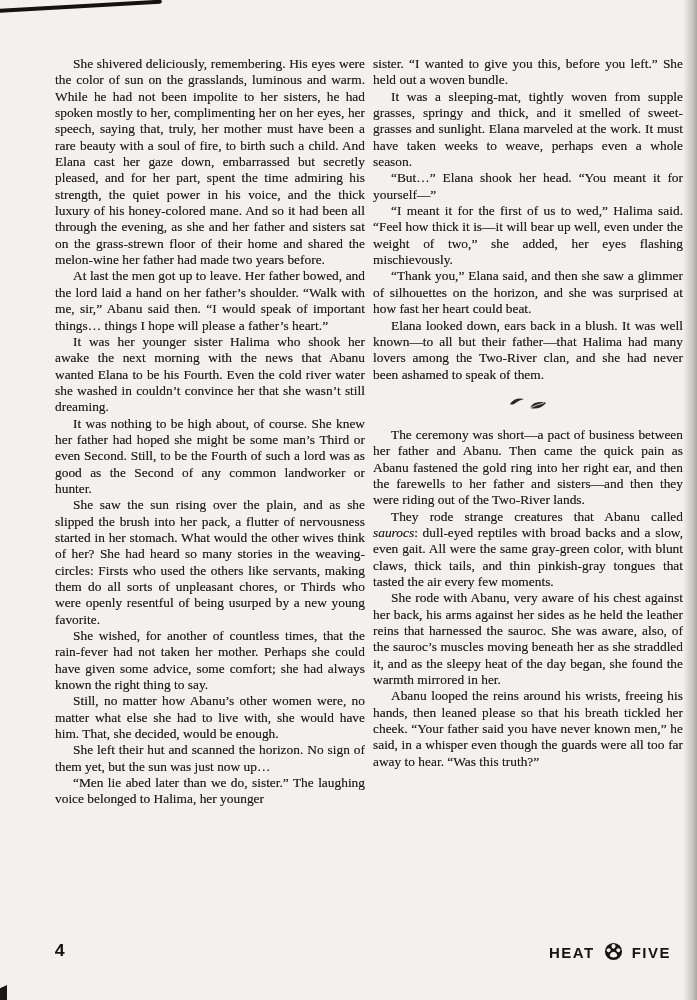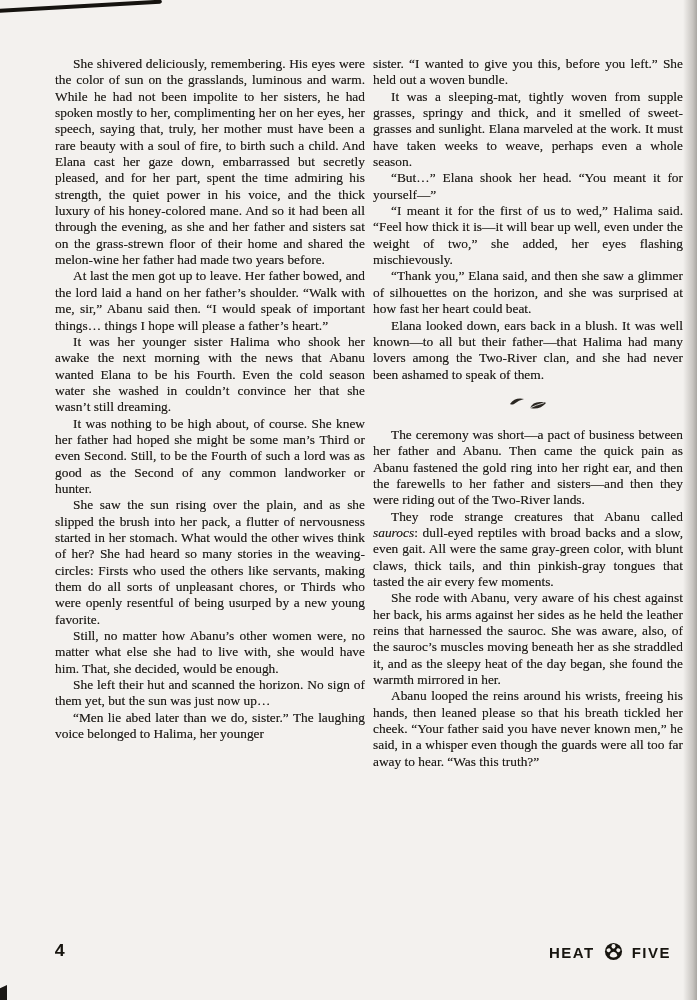--- a/index.html
+++ b/index.html
@@ -85,23 +85,24 @@
 <body>
 
 <div class="artifact-top"></div>
 <div class="artifact-right"></div>
 <div class="artifact-bottom-left"></div>
 
 <div class="text-area">
   <div class="column">
       <p class="indent"><span>She shivered deliciously, remembering. His eyes were the color of sun on the grasslands, luminous and warm. While he had not been impolite to her sisters, he had spoken mostly to her, complimenting her on her eyes, her speech, saying that, truly, her mother must have been a rare beauty with a soul of fire, to birth such a child. And Elana cast her gaze down, embarrassed but secretly pleased, and for her part, spent the time admiring his strength, the quiet power in his voice, and the thick luxury of his honey-colored mane. And so it had been all through the evening, as she and her father and sisters sat on the grass-strewn floor of their home and shared the melon-wine her father had made two years before.</span></p>
       <p class="indent"><span>At last the men got up to leave. Her father bowed, and the lord laid a hand on her father’s shoulder. “Walk with me, sir,” Abanu said then. “I would speak of important things… things I hope will please a father’s heart.”</span></p>
-      <p class="indent"><span>It was her younger sister Halima who shook her awake the next morning with the news that Abanu wanted Elana to be his Fourth. Even the cold season water she washed in couldn’t convince her that she wasn’t still dreaming.</span></p>
+      <p class="indent"><span>It was her younger sister Halima who shook her awake the next morning with the news that Abanu wanted Elana to be his Fourth. Even the cold river water she washed in couldn’t convince her that she wasn’t still dreaming.</span></p>
       <p class="indent"><span>It was nothing to be high about, of course. She knew her father had hoped she might be some man’s Third or even Second. Still, to be the Fourth of such a lord was as good as the Second of any common landworker or hunter.</span></p>
       <p class="indent"><span>She saw the sun rising over the plain, and as she slipped the brush into her pack, a flutter of nervousness started in her stomach. What would the other wives think of her? She had heard so many stories in the weaving-circles: Firsts who used the others like servants, making them do all sorts of unpleasant chores, or Thirds who were openly resentful of being usurped by a new young favorite.</span></p>
+      <p class="indent"><span>She wished, for another of countless times, that the rain-fever had not taken her mother. Perhaps she could have given some advice, some comfort; she had always known the right thing to say.</span></p>
       <p class="indent"><span>Still, no matter how Abanu’s other women were, no matter what else she had to live with, she would have him. That, she decided, would be enough.</span></p>
       <p class="indent"><span>She left their hut and scanned the horizon. No sign of them yet, but the sun was just now up…</span></p>
       <p class="indent"><span>“Men lie abed later than we do, sister.” The laughing voice belonged to Halima, her younger</span></p>
     </div>
 
   <div class="column">
     <div>
         <p><span>sister. “I wanted to give you this, before you left.” She held out a woven bundle.</span></p>
         <p class="indent"><span>It was a sleeping-mat, tightly woven from supple grasses, springy and thick, and it smelled of sweet-grasses and sunlight. Elana marveled at the work. It must have taken weeks to weave, perhaps even a whole season.</span></p>
         <p class="indent"><span>“But…” Elana shook her head. “You meant it for yourself—”</span></p>

